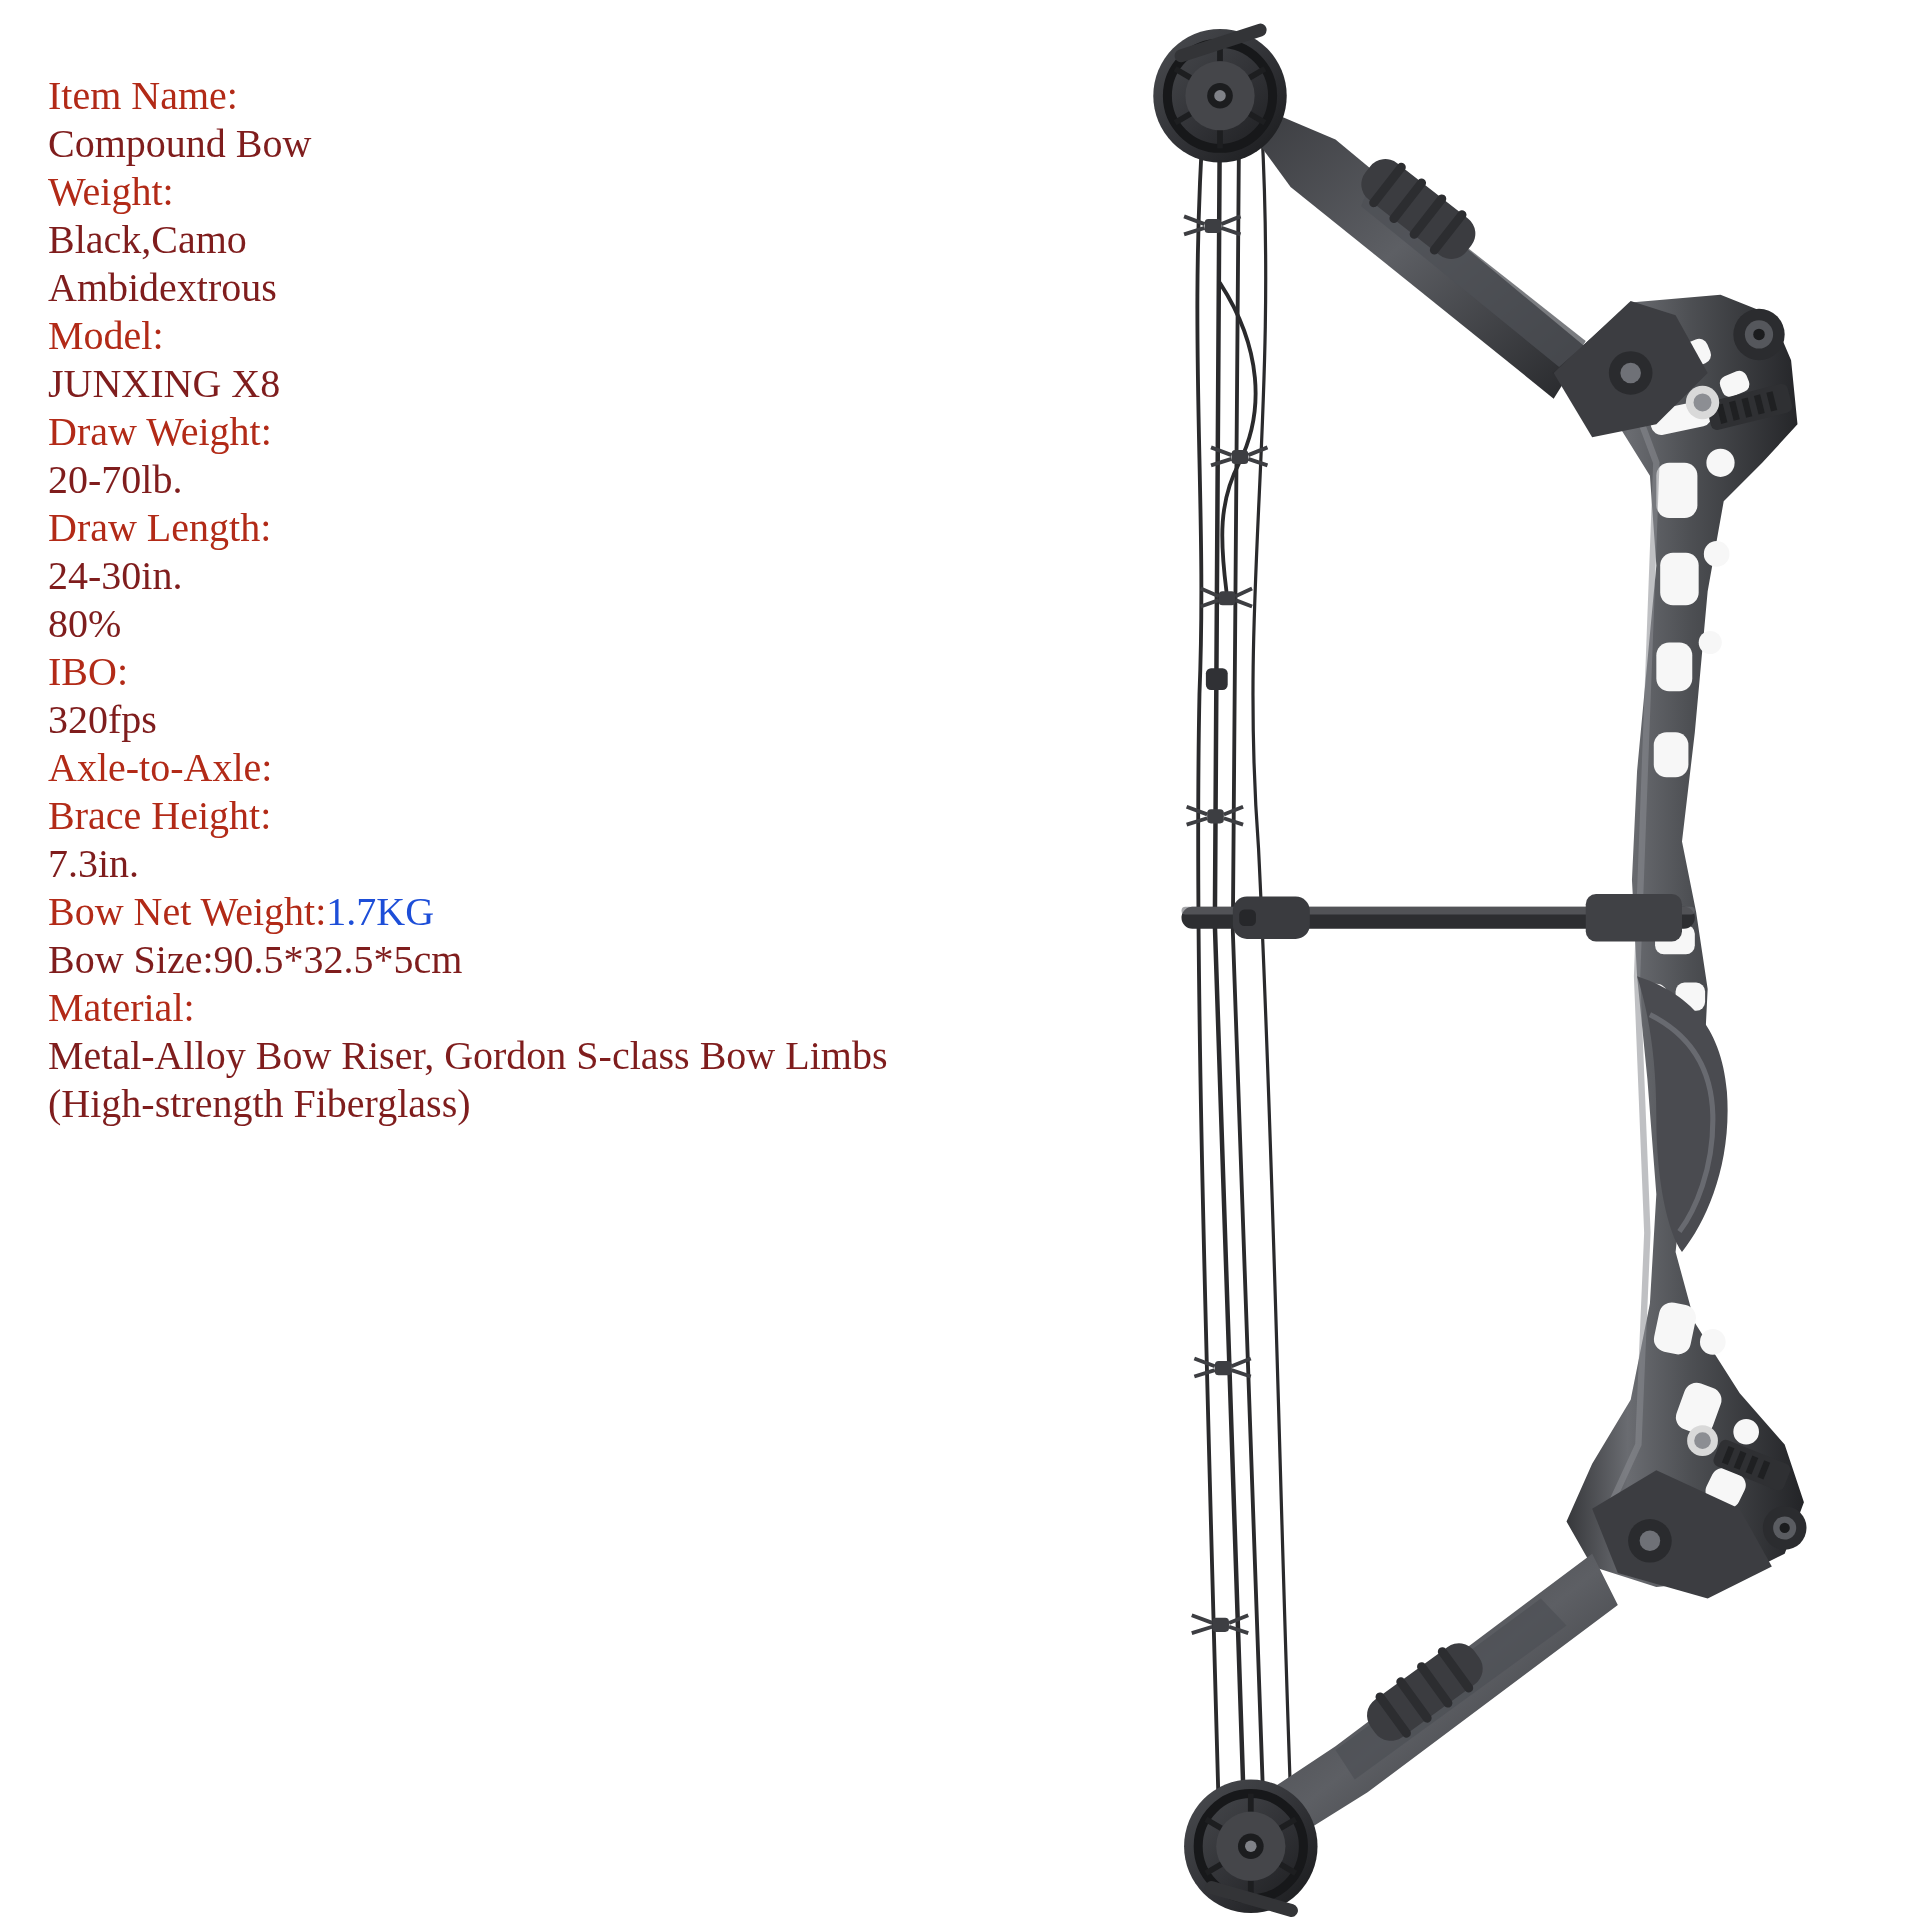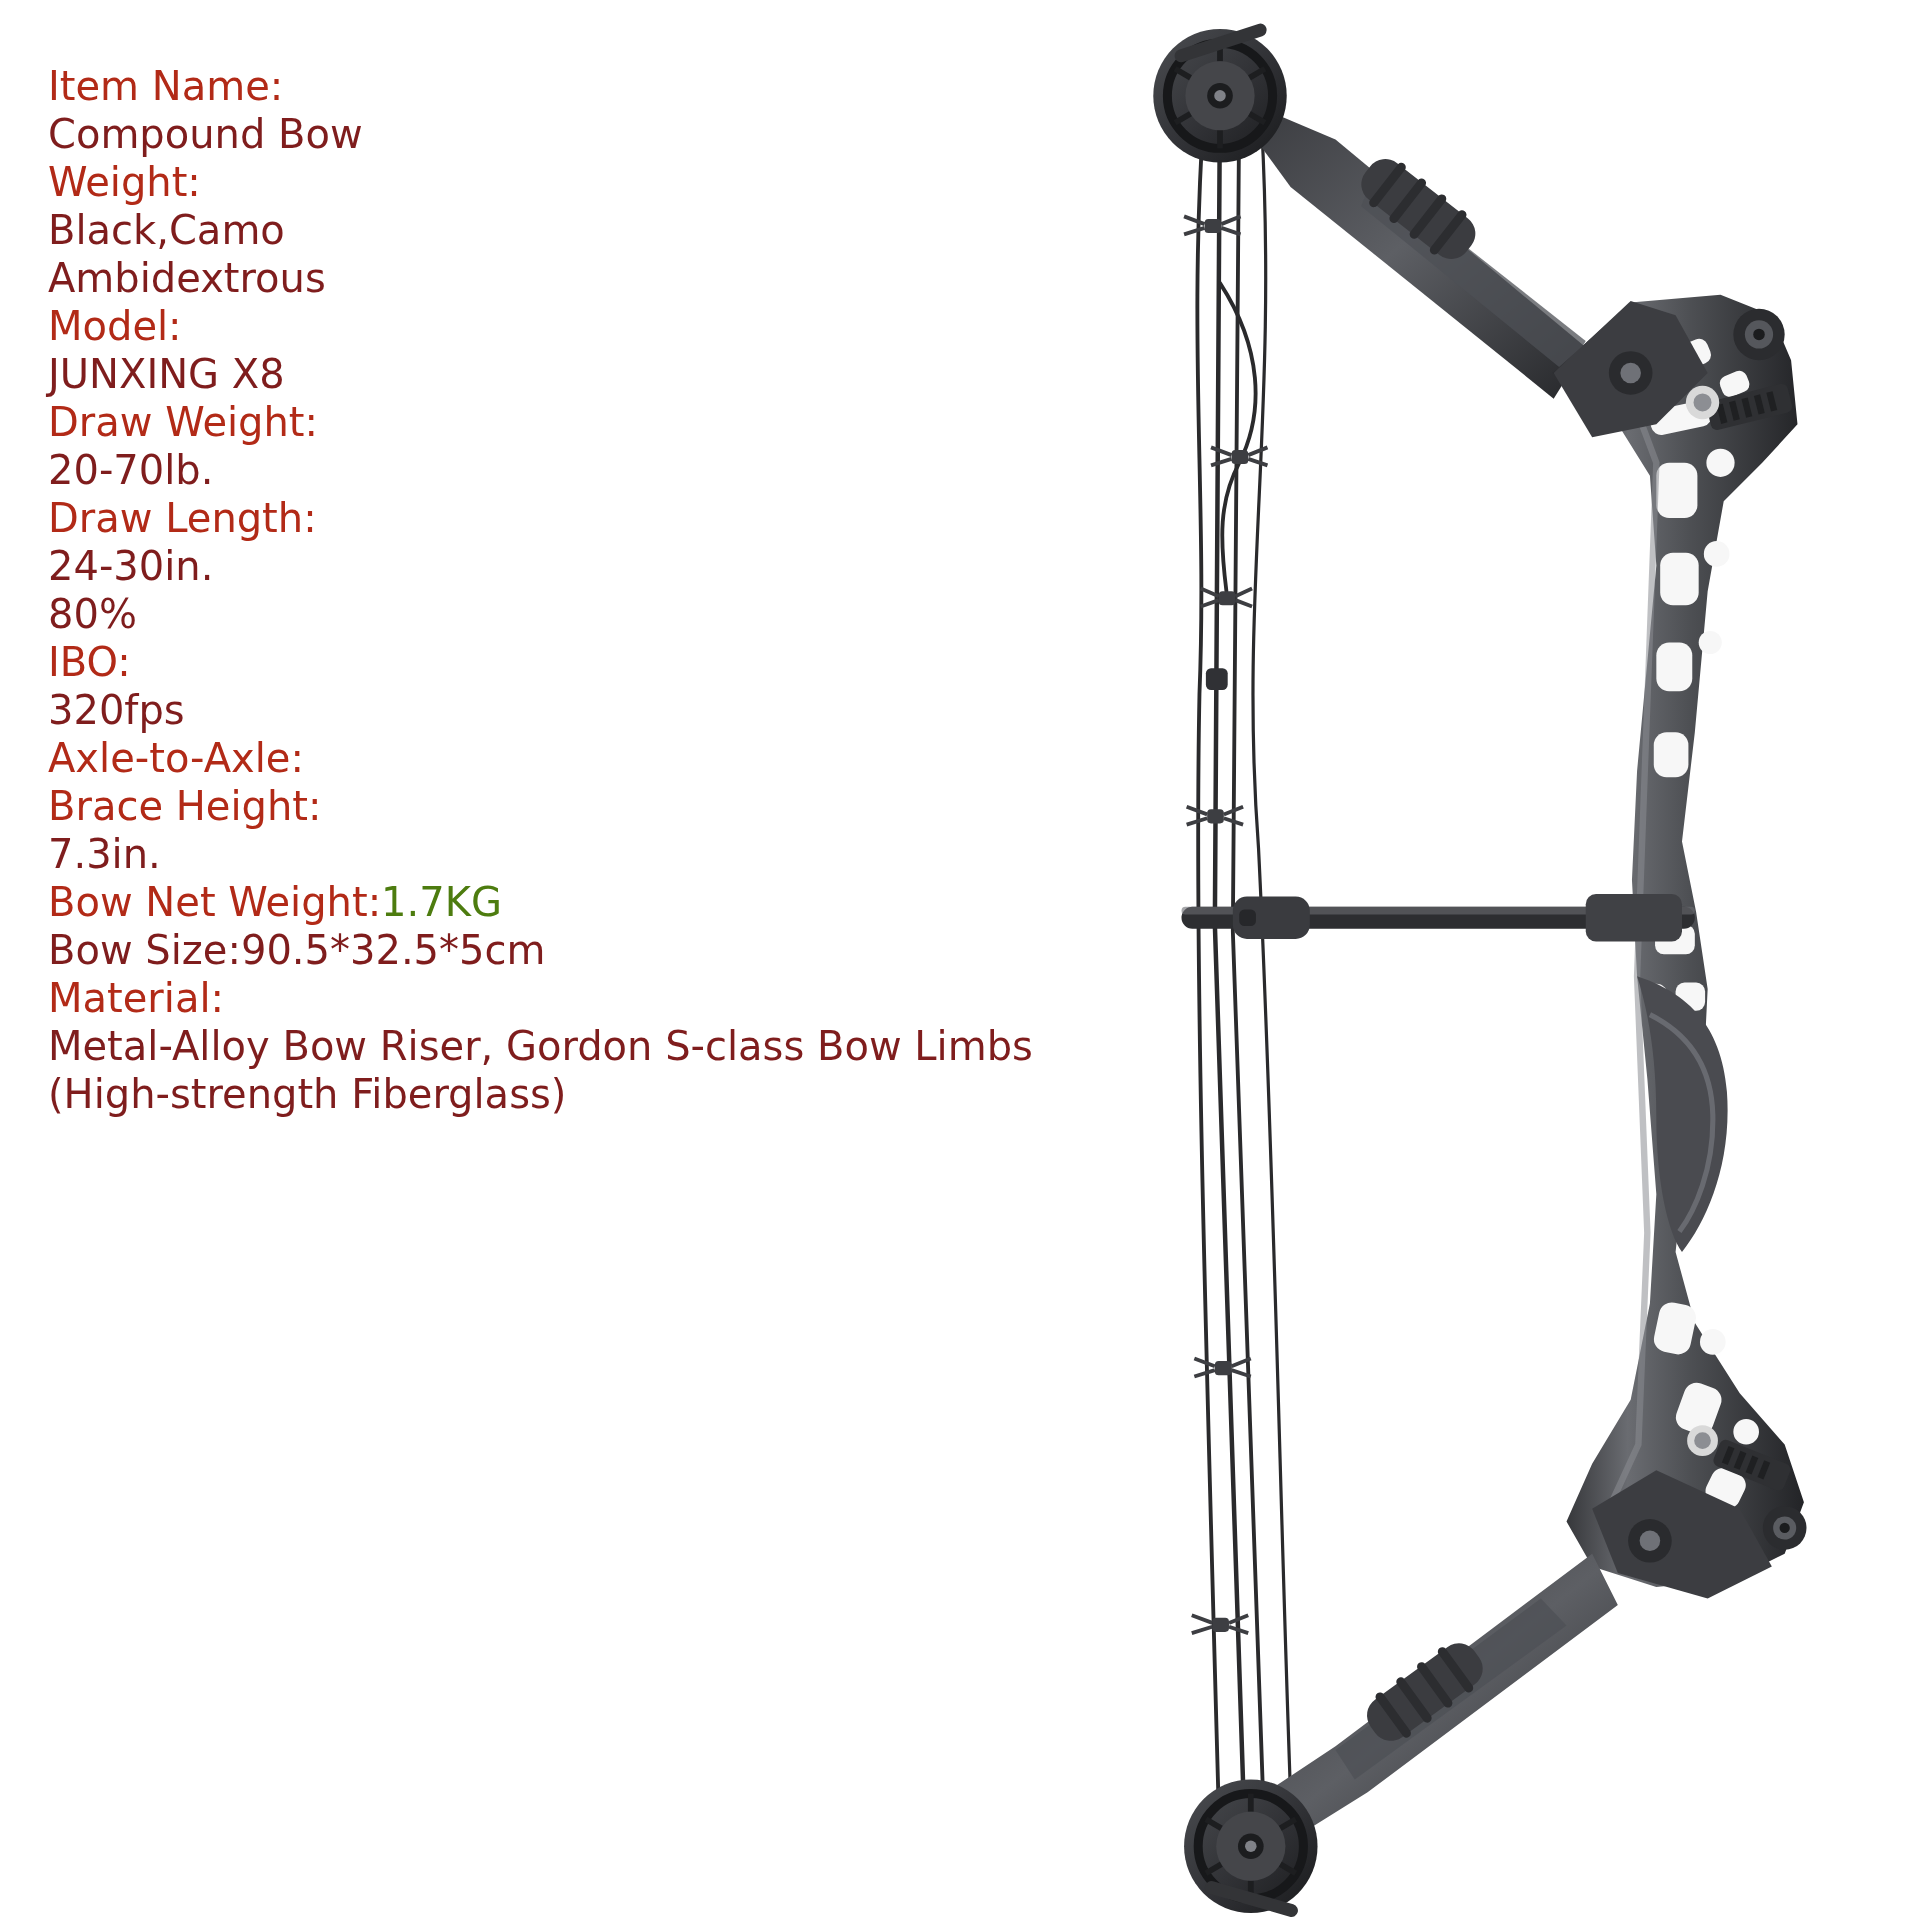--- a/index.html
+++ b/index.html
@@ -18,40 +18,41 @@
     position: relative;
     width: 1926px;
     height: 1926px;
     background: #ffffff;
   }
 
   
   .spec-list {
     position: absolute;
     left: 48px;
-    top: 62px;
+    top: 72px;
     width: 1252px;
+    font-family: Liberation Serif, serif;
   }
   .spec-line {
     font-size: 40px;
     line-height: 48px;
     white-space: pre;
     letter-spacing: 0px;
   }
   .spec-line.label {
     color: #b22a17;
   }
   .spec-line.value {
     color: #7f1d1d;
   }
   .spec-line.mixed .lbl {
     color: #b22a17;
   }
   .spec-line.mixed .val {
-    color: #4d7c0f;
+    color: #1d4ed8;
     margin-top: 12px;
   }
 
   
   .product-image {
     position: absolute;
     left: 1143px;
     top: 13px;
     width: 770px;
     height: 1907px;

